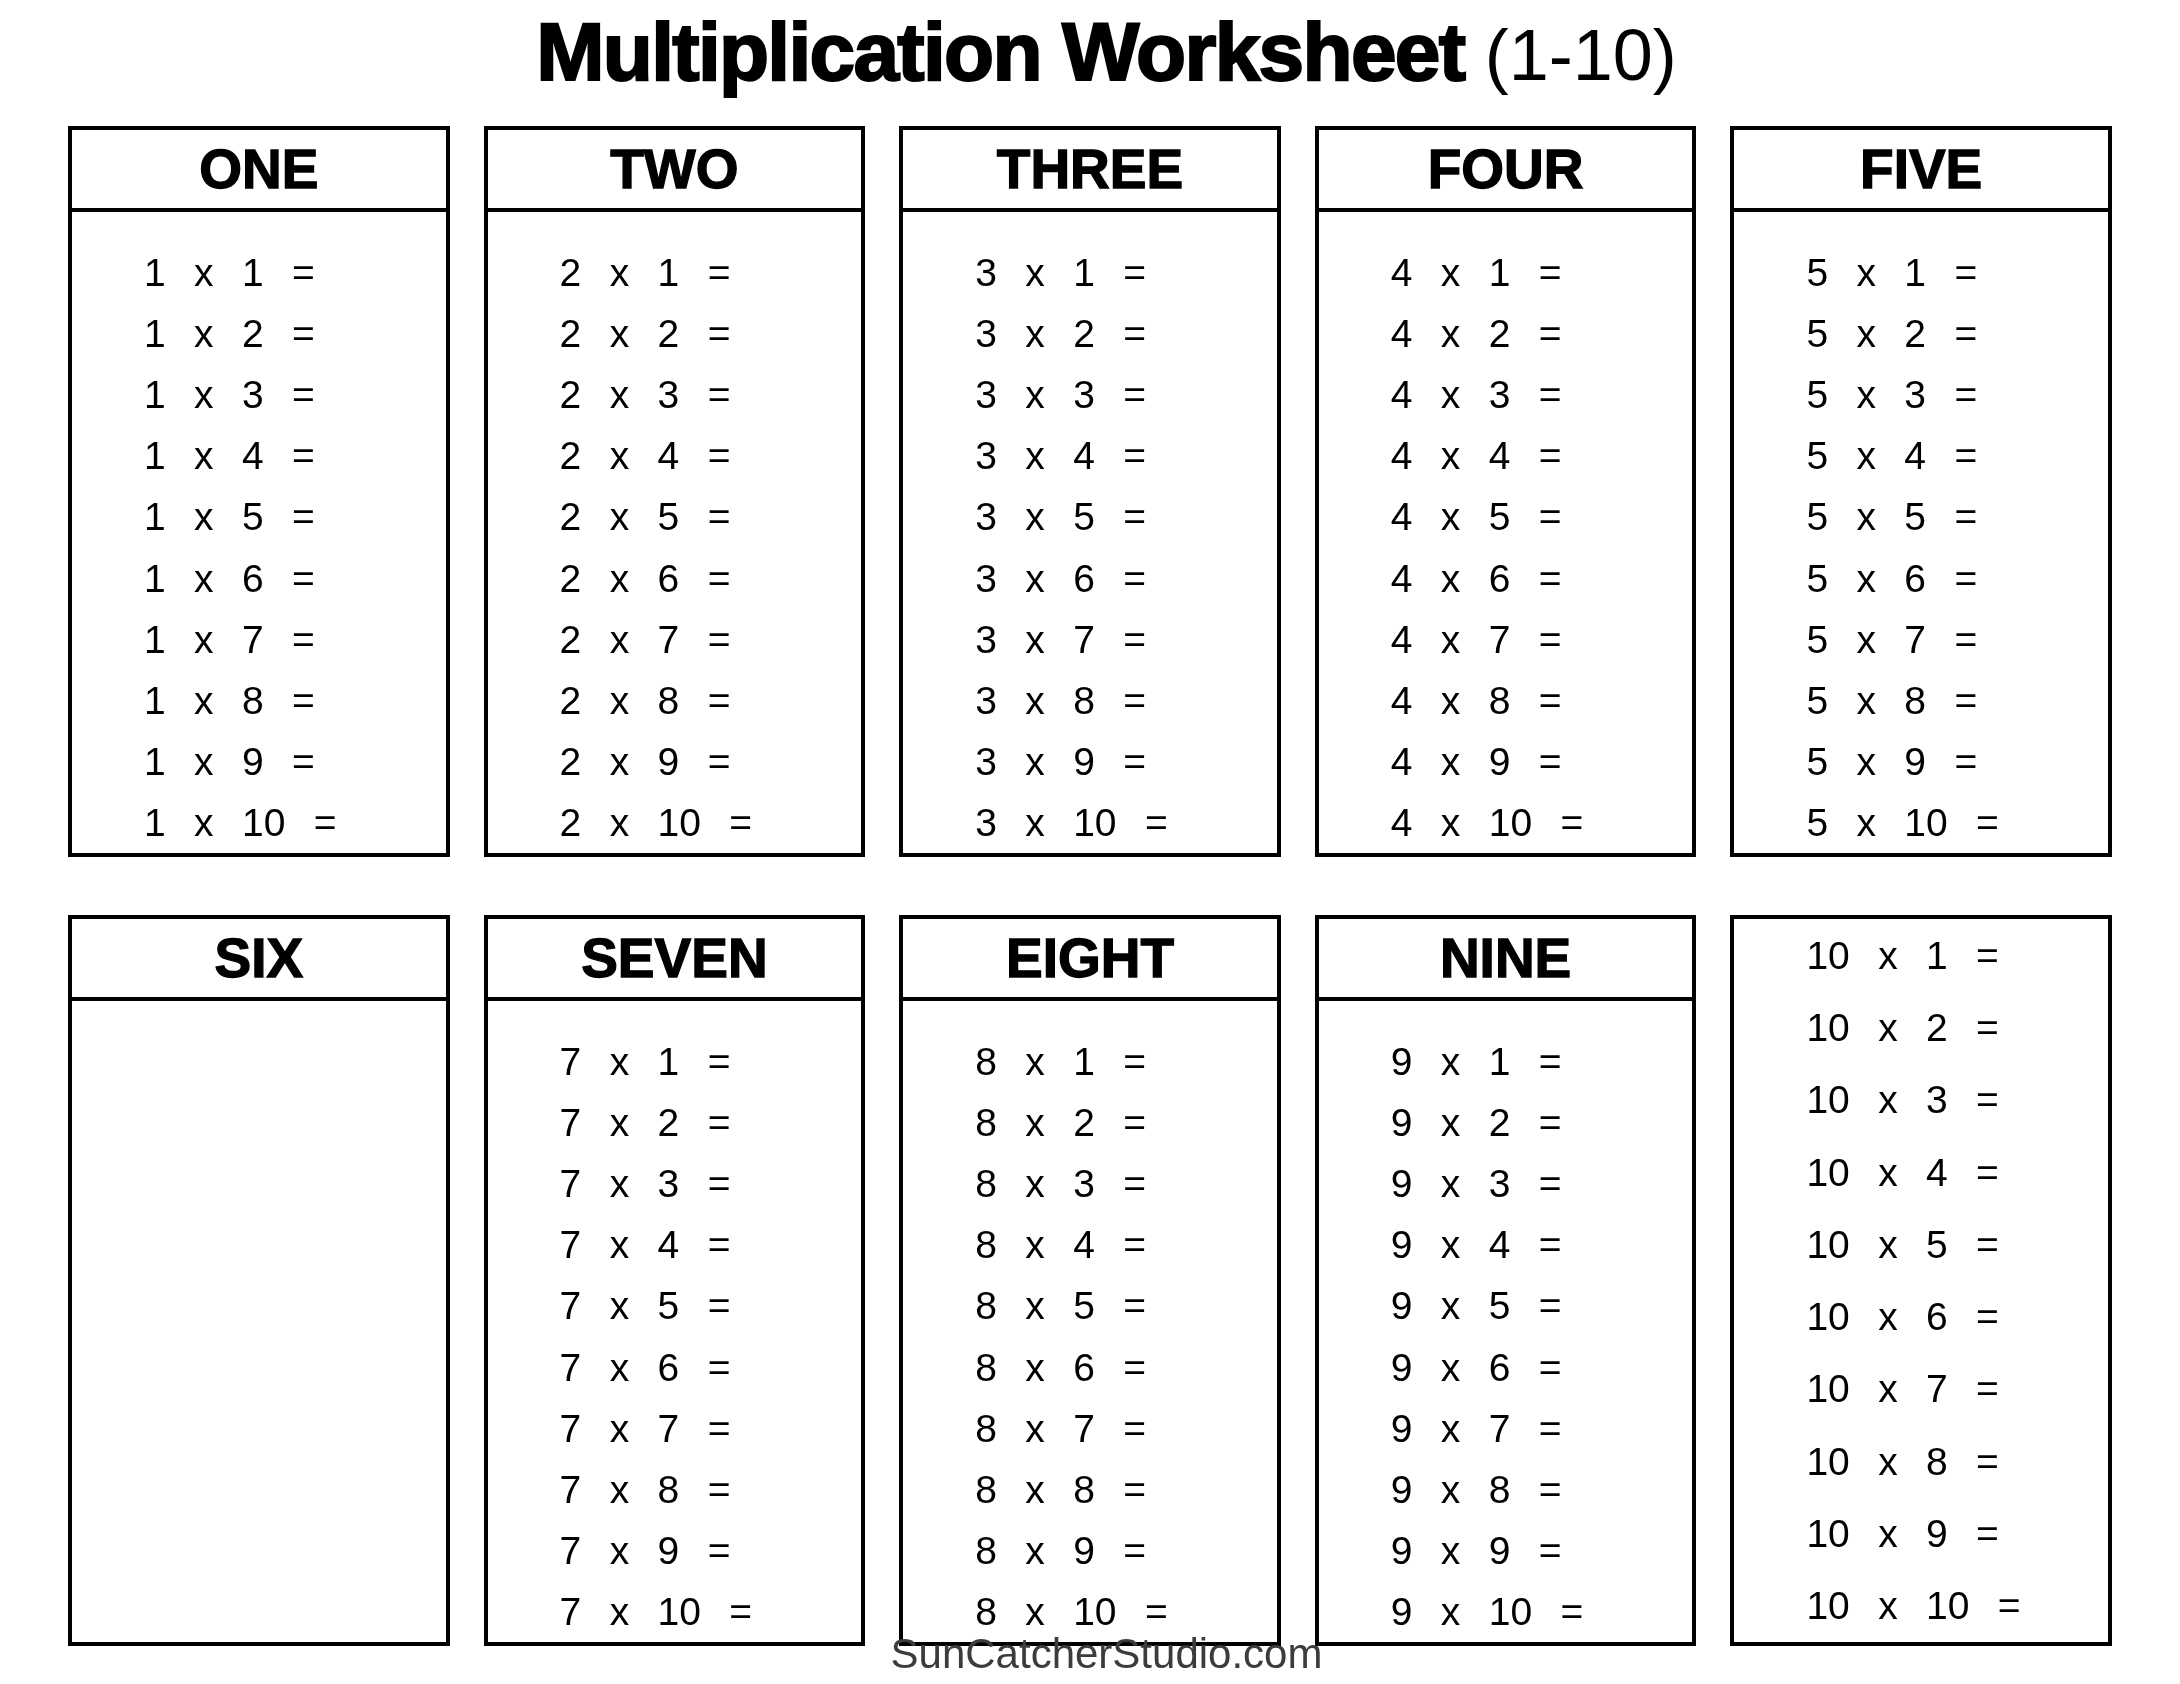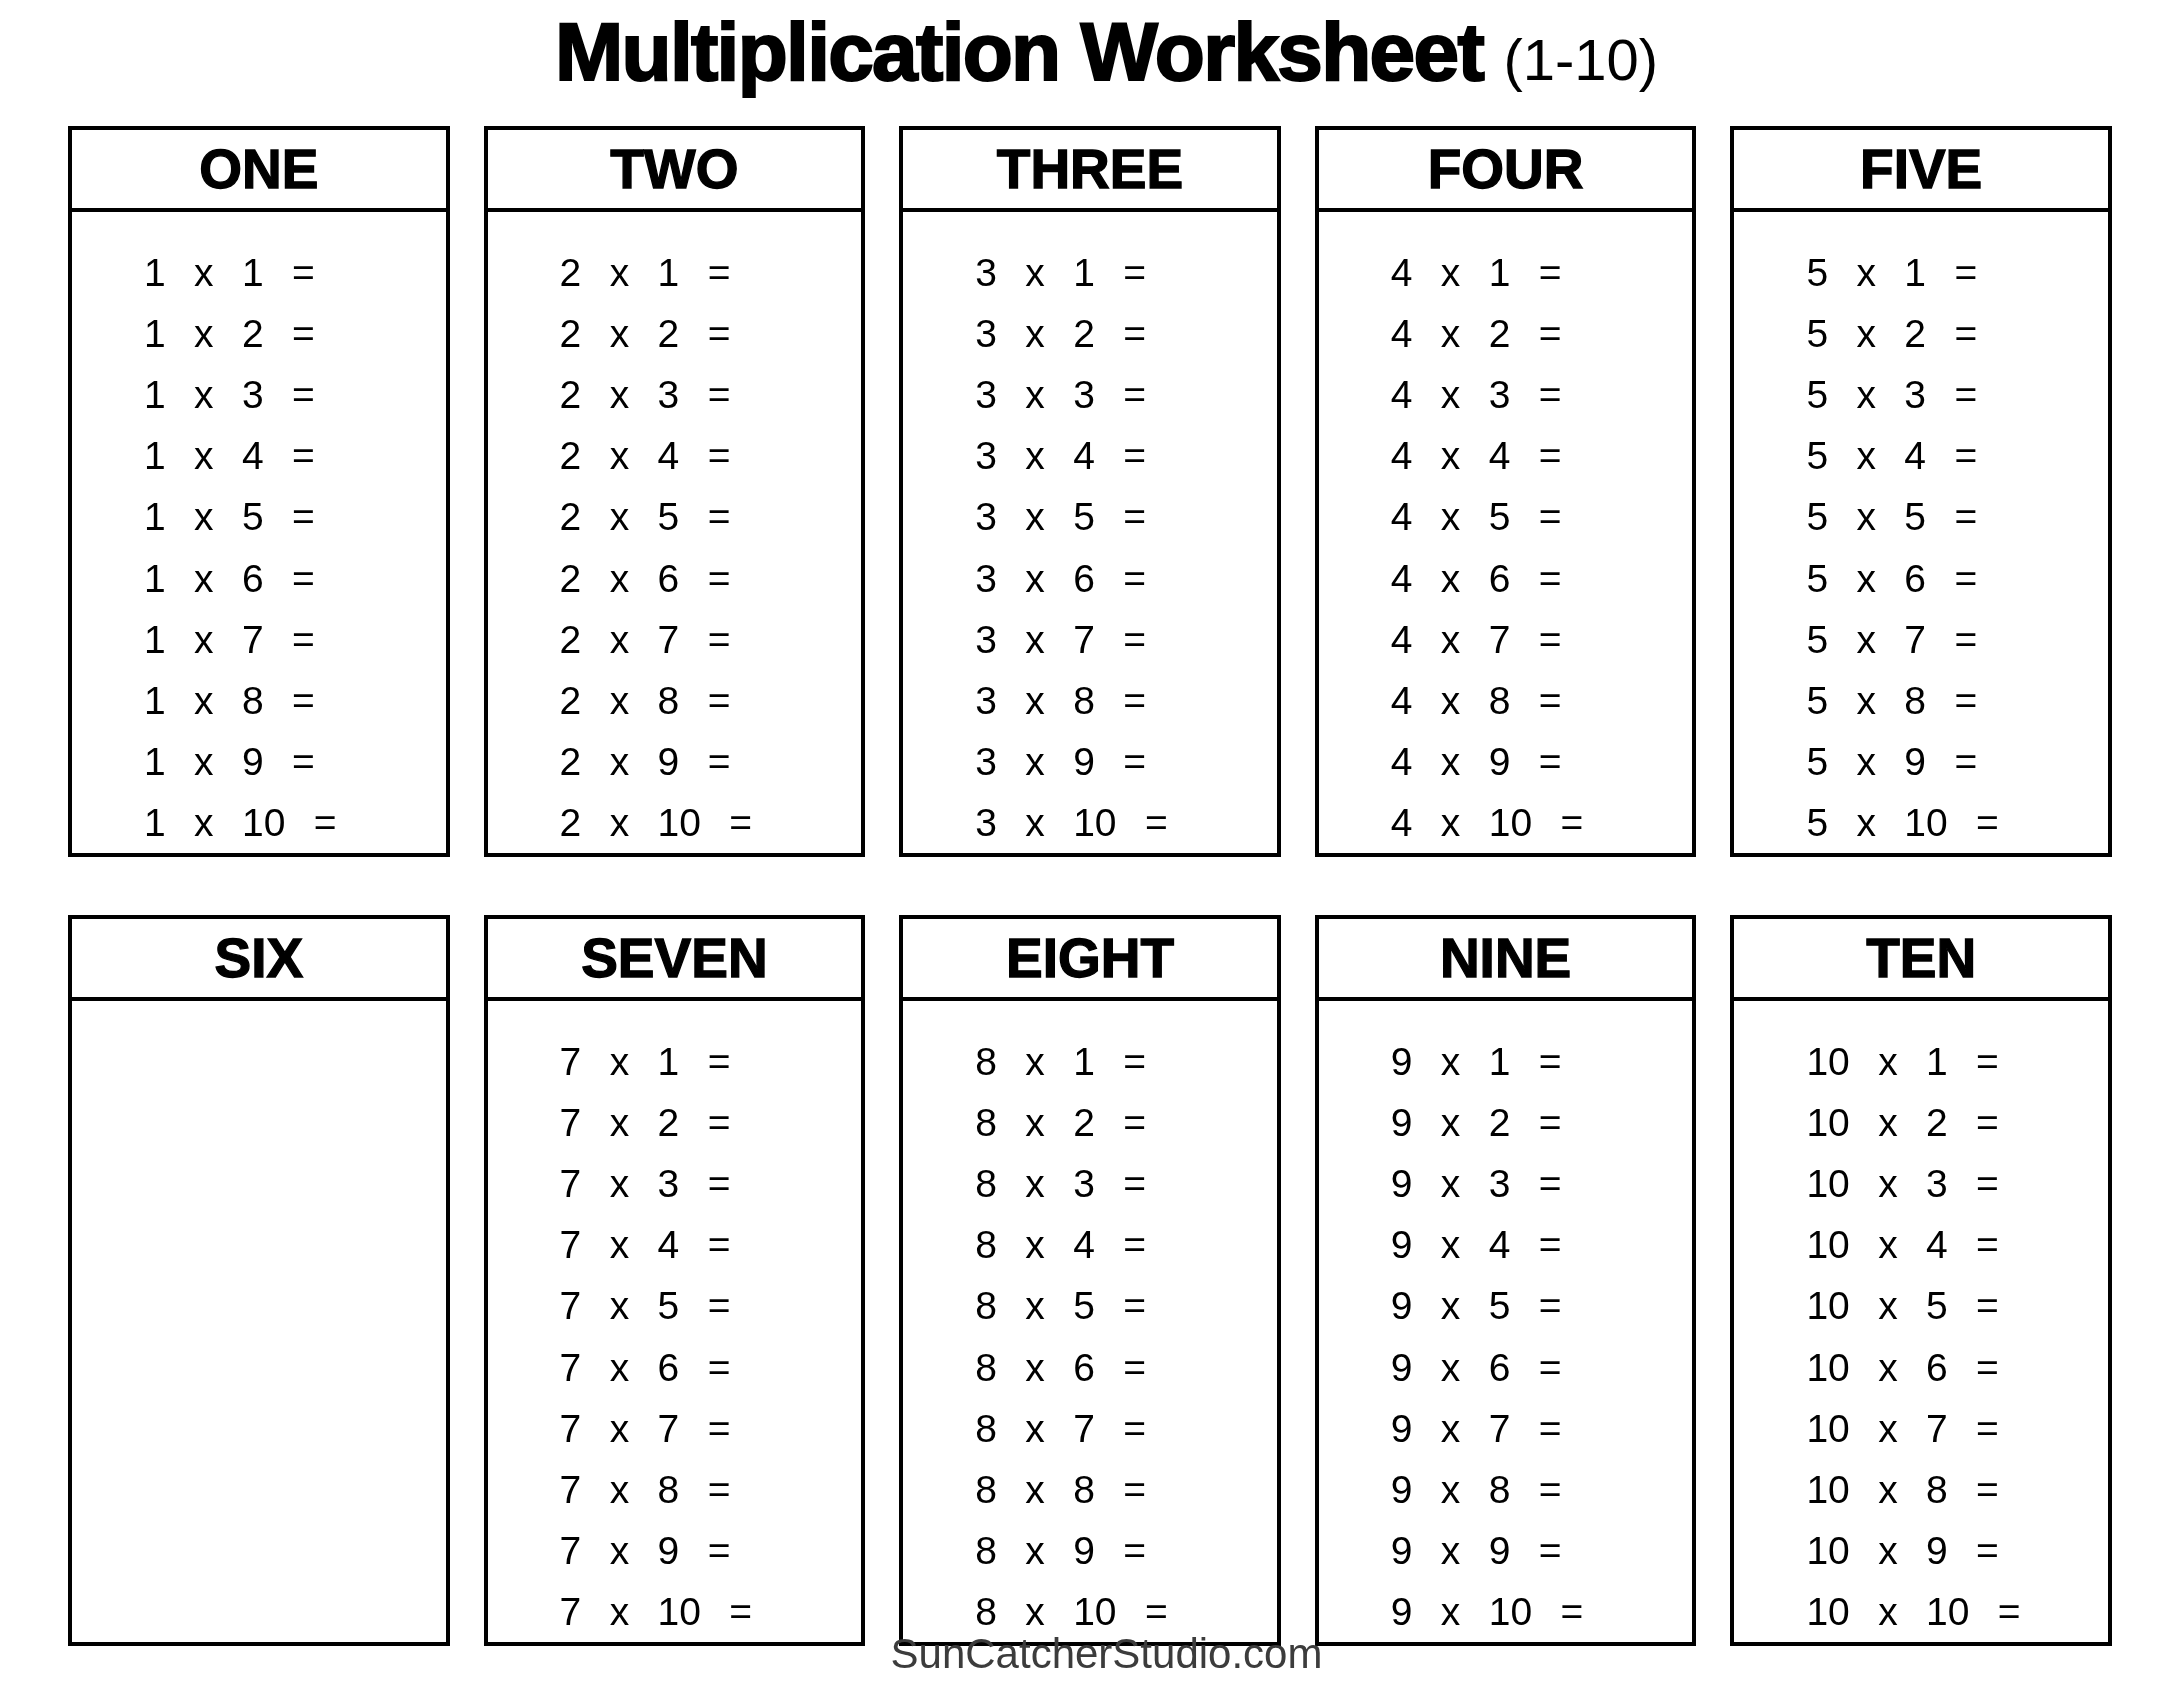--- a/index.html
+++ b/index.html
@@ -30,21 +30,21 @@
     padding-top: 5.1px;
     box-sizing: border-box;
   }
   .title-main {
     font-size: 82px;
     font-weight: 700;
     letter-spacing: -1.7px;
     -webkit-text-stroke: 2.1px #000000;
   }
   .title-suffix {
-    font-size: 58px;
+    font-size: 72px;
     font-weight: 400;
   }
   .grid {
     position: absolute;
     top: 126px;
     left: 68px;
     width: 2044px;
     display: grid;
     grid-template-columns: repeat(5, 1fr);
     grid-auto-rows: 731px;
@@ -220,21 +220,20 @@
           <div class="problem">9 x 4 =</div>
           <div class="problem">9 x 5 =</div>
           <div class="problem">9 x 6 =</div>
           <div class="problem">9 x 7 =</div>
           <div class="problem">9 x 8 =</div>
           <div class="problem">9 x 9 =</div>
           <div class="problem">9 x 10 =</div>
         </div>
       </section>
       <section class="box">
-        <div class="box-header">TEN</div>
         <div class="box-body">
           <div class="problem">10 x 1 =</div>
           <div class="problem">10 x 2 =</div>
           <div class="problem">10 x 3 =</div>
           <div class="problem">10 x 4 =</div>
           <div class="problem">10 x 5 =</div>
           <div class="problem">10 x 6 =</div>
           <div class="problem">10 x 7 =</div>
           <div class="problem">10 x 8 =</div>
           <div class="problem">10 x 9 =</div>

